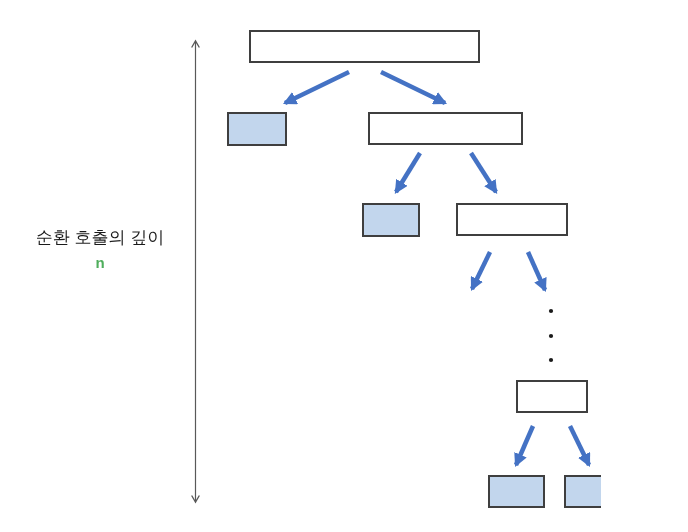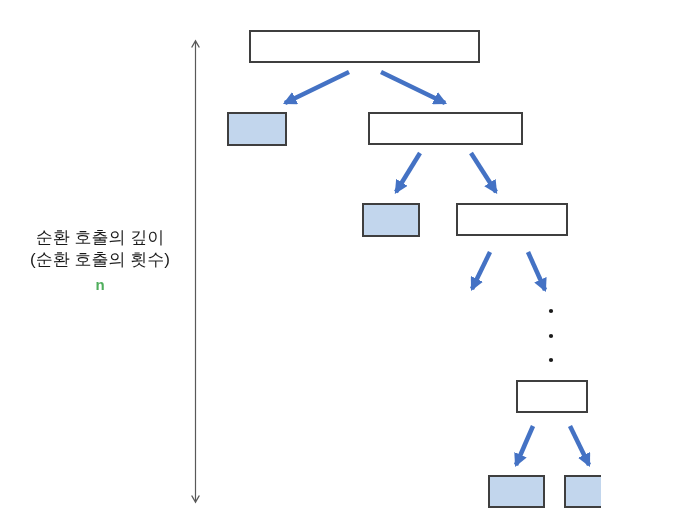--- a/index.html
+++ b/index.html
@@ -86,21 +86,20 @@
     <line class="edge" x1="533" y1="426" x2="516" y2="465" marker-end="url(#blueArrow)"></line>
     <line class="edge" x1="570" y1="426" x2="589" y2="465" marker-end="url(#blueArrow)"></line>
 
     <circle class="dot" cx="551" cy="311" r="2.1"></circle>
     <circle class="dot" cx="551" cy="336" r="2.1"></circle>
     <circle class="dot" cx="551" cy="360" r="2.1"></circle>
   </svg>
 
   <div class="depth-label">
     <span>순환 호출의 깊이</span><br>
-    <span>(순환 호출의 횟수)</span>
     <span class="var">n</span>
   </div>
 
   <div class="node" style="left:249px; top:30px;  width:231px; height:33px;"></div>
   <div class="node filled" style="left:227px; top:112px; width:60px;  height:34px;"></div>
   <div class="node" style="left:368px; top:112px; width:155px; height:33px;"></div>
   <div class="node filled" style="left:362px; top:203px; width:58px;  height:34px;"></div>
   <div class="node" style="left:456px; top:203px; width:112px; height:33px;"></div>
   <div class="node" style="left:516px; top:380px; width:72px;  height:33px;"></div>
   <div class="node filled" style="left:488px; top:475px; width:57px;  height:33px;"></div>

